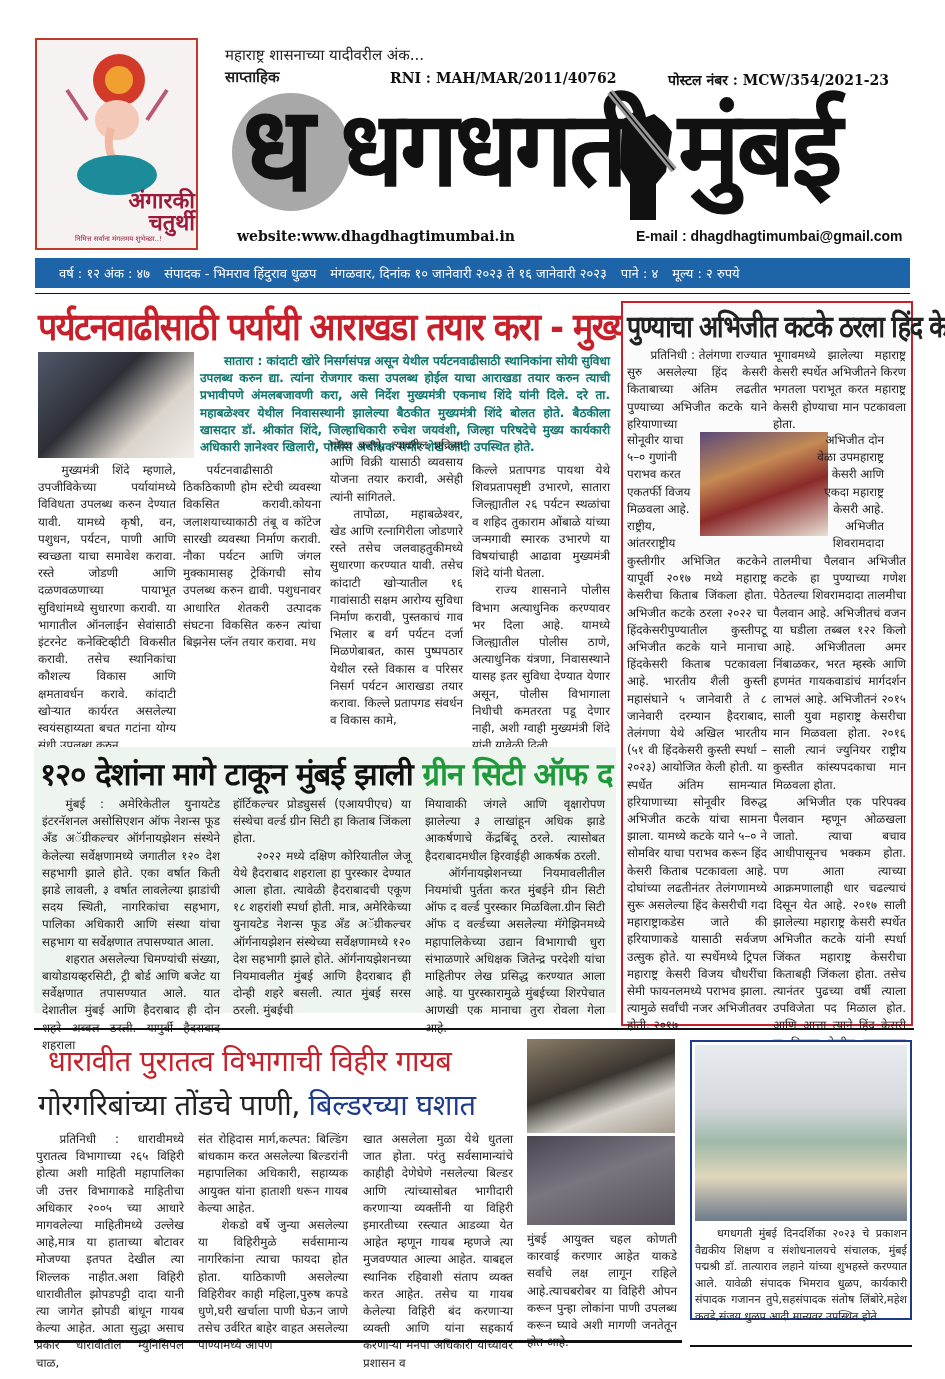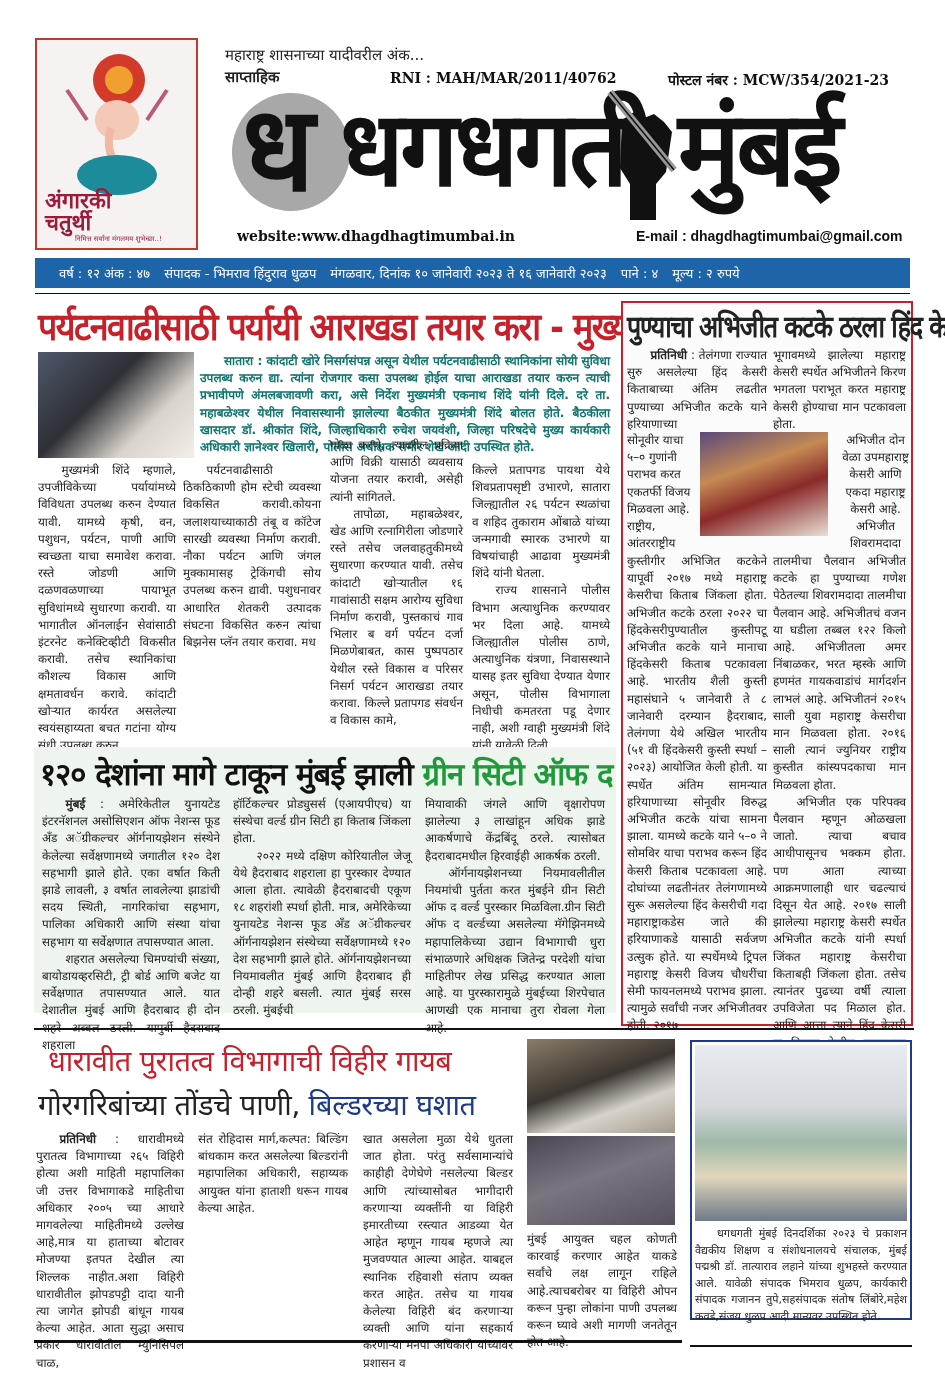--- a/index.html
+++ b/index.html
@@ -1,21 +1,21 @@
 <!DOCTYPE html>
 <html><head>
 <meta charset="utf-8">
 <style>
 *{box-sizing:border-box;margin:0;padding:0}
 body{width:945px;height:1379px;background:#fff;font-family:"DejaVu Sans",sans-serif;color:#111;position:relative;overflow:hidden}
 .abs{position:absolute}
 
 .ganesh-box{left:35px;top:38px;width:163px;height:212px;border:2px solid #c0392b;background:#f7f2f2;overflow:hidden}
 .ganesh-art{position:absolute;left:20px;top:10px;width:120px;height:150px}
-.ganesh-title{position:absolute;left:8px;top:150px;width:150px;text-align:left;color:#9b1b3a;font-weight:bold;font-size:22px;line-height:22px}
+.ganesh-title{position:absolute;left:8px;top:150px;width:150px;text-align:right;color:#9b1b3a;font-weight:bold;font-size:22px;line-height:22px}
 .ganesh-sub{position:absolute;left:38px;top:195px;font-size:7px;color:#9b1b3a;line-height:8px}
 .tagline{left:225px;top:44px;font-size:15px;color:#222}
 .saptahik{left:225px;top:66px;font-size:15px;font-weight:bold;color:#222}
 .rni{left:390px;top:70px;font-family:"DejaVu Serif",serif;font-weight:bold;font-size:14px}
 .postal{left:668px;top:70px;font-family:"DejaVu Serif",serif;font-weight:bold;font-size:14px}
 .logo{left:230px;top:90px;width:650px;height:135px}
 .logo-circle{position:absolute;left:2px;top:3px;width:118px;height:118px;border-radius:50%;background:#a8a8a8}
 .logo-dha{position:absolute;left:12px;top:-6px;font-size:118px;font-weight:bold;color:#111;line-height:130px}
 .logo-text{position:absolute;left:110px;top:-6px;font-size:104px;font-weight:bold;color:#111;line-height:130px;letter-spacing:-4px}
 .logo-text2{position:absolute;left:448px;top:-6px;font-size:104px;font-weight:bold;color:#111;line-height:130px;letter-spacing:-4px}
@@ -42,21 +42,21 @@
 .wrestle{left:700px;top:432px;width:128px;height:104px;background:linear-gradient(160deg,#5a4a7a,#c58a54 35%,#8a2a2a 60%,#e9e1d5)}
 
 .h3a{left:48px;top:1040px;font-size:29px;color:#c8202a;white-space:nowrap;letter-spacing:-0.5px}
 .h3b{left:38px;top:1084px;font-size:29px;color:#222;white-space:nowrap;letter-spacing:-0.5px}
 .h3b .b{color:#1d3b8a}
 .well1{left:527px;top:1039px;width:148px;height:94px;background:linear-gradient(160deg,#8a7d68,#3a3530 45%,#d7d3cc 70%,#a39a8c)}
 .well2{left:527px;top:1136px;width:148px;height:89px;background:linear-gradient(160deg,#4a4650,#7b7580 45%,#55505a)}
 .calbox{left:690px;top:1040px;width:222px;height:280px;border:2px solid #1d3b8a;background:#fff}
 .calphoto{left:695px;top:1045px;width:212px;height:176px;background:linear-gradient(180deg,#e8ebef 0%,#d5d8dd 35%,#9fb9a8 55%,#e0d6bc 75%,#6d7a8a 100%)}
 .caption{left:695px;top:1226px;width:212px;font-size:11px;line-height:16.5px;text-align:justify;color:#222}
-b.lbl{font-weight:bold}
+b.lbl{font-weight:normal}
 </style>
 </head>
 <body>
 
 <div class="abs ganesh-box">
   <svg class="ganesh-art" viewBox="0 0 120 150">
     <circle cx="62" cy="30" r="26" fill="#d23b2a"></circle>
     <circle cx="62" cy="30" r="14" fill="#f0a030"></circle>
     <ellipse cx="60" cy="70" rx="22" ry="20" fill="#f4c9b8"></ellipse>
     <path d="M54 78 q-6 20 4 34" stroke="#f0b8a5" stroke-width="8" fill="none"></path>
@@ -136,39 +136,40 @@
   </div>
 
 <div class="abs rbox"></div>
 <div class="abs rh">पुण्याचा अभिजीत कटके ठरला हिंद केसरी</div>
 <div class="abs col" style="left:627px;top:347px;width:140px">
     <p class="indent"><b class="lbl">प्रतिनिधी</b> <span>: तेलंगणा राज्यात सुरु असलेल्या हिंद केसरी किताबाच्या अंतिम लढतीत पुण्याच्या अभिजीत कटके याने हरियाणाच्या</span></p>
   </div>
 <div class="abs col" style="left:773px;top:347px;width:133px">भूगावमध्ये झालेल्या महाराष्ट्र केसरी स्पर्धेत अभिजीतने किरण भगतला पराभूत करत महाराष्ट्र केसरी होण्याचा मान पटकावला होता.</div>
 <div class="abs col" style="left:627px;top:432px;width:68px;text-align:left">सोनूवीर याचा ५–० गुणांनी पराभव करत एकतर्फी विजय मिळवला आहे. राष्ट्रीय, आंतरराष्ट्रीय</div>
 <div class="abs wrestle photo"></div>
-<div class="abs col" style="left:839px;top:432px;width:73px;text-align:center">अभिजीत दोन वेळा उपमहाराष्ट्र केसरी आणि एकदा महाराष्ट्र केसरी आहे. अभिजीत शिवरामदादा</div>
+<div class="abs col" style="left:811px;top:432px;width:73px;text-align:right">अभिजीत दोन वेळा उपमहाराष्ट्र केसरी आणि एकदा महाराष्ट्र केसरी आहे. अभिजीत शिवरामदादा</div>
 <div class="abs col" style="left:627px;top:553px;width:140px">कुस्तीगीर अभिजित कटकेने यापूर्वी २०१७ मध्ये महाराष्ट्र केसरीचा किताब जिंकला होता. अभिजीत कटके ठरला २०२२ चा हिंदकेसरीपुण्यातील कुस्तीपटू अभिजीत कटके याने मानाचा हिंदकेसरी किताब पटकावला आहे. भारतीय शैली कुस्ती महासंघाने ५ जानेवारी ते ८ जानेवारी दरम्यान हैदराबाद, तेलंगणा येथे अखिल भारतीय (५१ वी हिंदकेसरी कुस्ती स्पर्धा –२०२३) आयोजित केली होती. या स्पर्धेत अंतिम सामन्यात हरियाणाच्या सोनूवीर विरुद्ध अभिजीत कटके यांचा सामना झाला. यामध्ये कटके याने ५–० ने सोमविर याचा पराभव करून हिंद केसरी किताब पटकावला आहे. दोघांच्या लढतीनंतर तेलंगणामध्ये सुरू असलेल्या हिंद केसरीची गदा महाराष्ट्राकडेस जाते की हरियाणाकडे यासाठी सर्वजण उत्सुक होते. या स्पर्धेमध्ये ट्रिपल महाराष्ट्र केसरी विजय चौधरींचा सेमी फायनलमध्ये पराभव झाला. त्यामुळे सर्वांची नजर अभिजीतवर होती. २०१७</div>
 <div class="abs col a3r" style="left:773px;top:553px;width:133px">
     <p>तालमीचा पैलवान अभिजीत कटके हा पुण्याच्या गणेश पेठेतल्या शिवरामदादा तालमीचा पैलवान आहे. अभिजीतचं वजन या घडीला तब्बल १२२ किलो आहे. अभिजीतला अमर निंबाळकर, भरत म्हस्के आणि हणमंत गायकवाडांचं मार्गदर्शन लाभलं आहे. अभिजीतनं २०१५ साली युवा महाराष्ट्र केसरीचा मान मिळवला होता. २०१६ साली त्यानं ज्युनियर राष्ट्रीय कुस्तीत कांस्यपदकाचा मान मिळवला होता.</p>
     <p class="indent">अभिजीत एक परिपक्व पैलवान म्हणून ओळखला जातो. त्याचा बचाव आधीपासूनच भक्कम होता. पण आता त्याच्या आक्रमणालाही धार चढल्याचं दिसून येत आहे. २०१७ साली झालेल्या महाराष्ट्र केसरी स्पर्धेत अभिजीत कटके यांनी स्पर्धा जिंकत महाराष्ट्र केसरीचा किताबही जिंकला होता. तसेच त्यानंतर पुढच्या वर्षी त्याला उपविजेता पद मिळाल होत. आणि आत्ता त्याने हिंद केसरी हा किताब देखील पटकावला आहे.</p>
   </div>
 
 <div class="abs rule" style="left:34px;top:1028px;width:880px"></div>
 
 <div class="abs h3a">धारावीत पुरातत्व विभागाची विहीर गायब</div>
 <div class="abs h3b">
   <span>गोरगरिबांच्या तोंडचे पाणी,</span>
   <span class="b">बिल्डरच्या घशात</span>
 </div>
 <div class="abs col" style="left:36px;top:1131px;width:148px">
     <p class="indent"><b class="lbl">प्रतिनिधी</b> <span>: धारावीमध्ये पुरातत्व विभागाच्या २६५ विहिरी होत्या अशी माहिती महापालिका जी उत्तर विभागाकडे माहितीचा अधिकार २००५ च्या आधारे मागवलेल्या माहितीमध्ये उल्लेख आहे,मात्र या हाताच्या बोटावर मोजण्या इतपत देखील त्या शिल्लक नाहीत.अशा विहिरी धारावीतील झोपडपट्टी दादा यानी त्या जागेत झोपडी बांधून गायब केल्या आहेत. आता सुद्धा असाच प्रकार धारावीतील म्युनिसिपल चाळ,</span></p>
   </div>
 <div class="abs col a4c" style="left:198px;top:1131px;width:150px">
     <p>संत रोहिदास मार्ग,कल्पत: बिल्डिंग बांधकाम करत असलेल्या बिल्डरांनी महापालिका अधिकारी, सहाय्यक आयुक्त यांना हाताशी धरून गायब केल्या आहेत.</p>
+    <p class="indent">शेकडो वर्षे जुन्या असलेल्या या विहिरीमुळे सर्वसामान्य नागरिकांना त्याचा फायदा होत होता. याठिकाणी असलेल्या विहिरीवर काही महिला,पुरुष कपडे धुणे,घरी खर्चाला पाणी घेऊन जाणे तसेच उर्वरित बाहेर वाहत असलेल्या पाण्यामध्ये आपण</p>
   </div>
 <div class="abs col a4c" style="left:363px;top:1131px;width:150px">
     <p>खात असलेला मुळा येथे धुतला जात होता. परंतु सर्वसामान्यांचे काहीही देणेघेणे नसलेल्या बिल्डर आणि त्यांच्यासोबत भागीदारी करणाऱ्या व्यक्तींनी या विहिरी इमारतीच्या रस्त्यात आडव्या येत आहेत म्हणून गायब म्हणजे त्या मुजवण्यात आल्या आहेत. याबद्दल स्थानिक रहिवाशी संताप व्यक्त करत आहेत. तसेच या गायब केलेल्या विहिरी बंद करणाऱ्या व्यक्ती आणि यांना सहकार्य करणाऱ्या मनपा अधिकारी यांच्यावर प्रशासन व</p>
   </div>
 <div class="abs well1 photo"></div>
 <div class="abs well2 photo"></div>
 <div class="abs col" style="left:527px;top:1231px;width:150px">मुंबई आयुक्त चहल कोणती कारवाई करणार आहेत याकडे सर्वांचे लक्ष लागून राहिले आहे.त्याचबरोबर या विहिरी ओपन करून पुन्हा लोकांना पाणी उपलब्ध करून घ्यावे अशी मागणी जनतेतून होत आहे.</div>
 
 <div class="abs calbox"></div>
 <div class="abs calphoto photo"></div>

